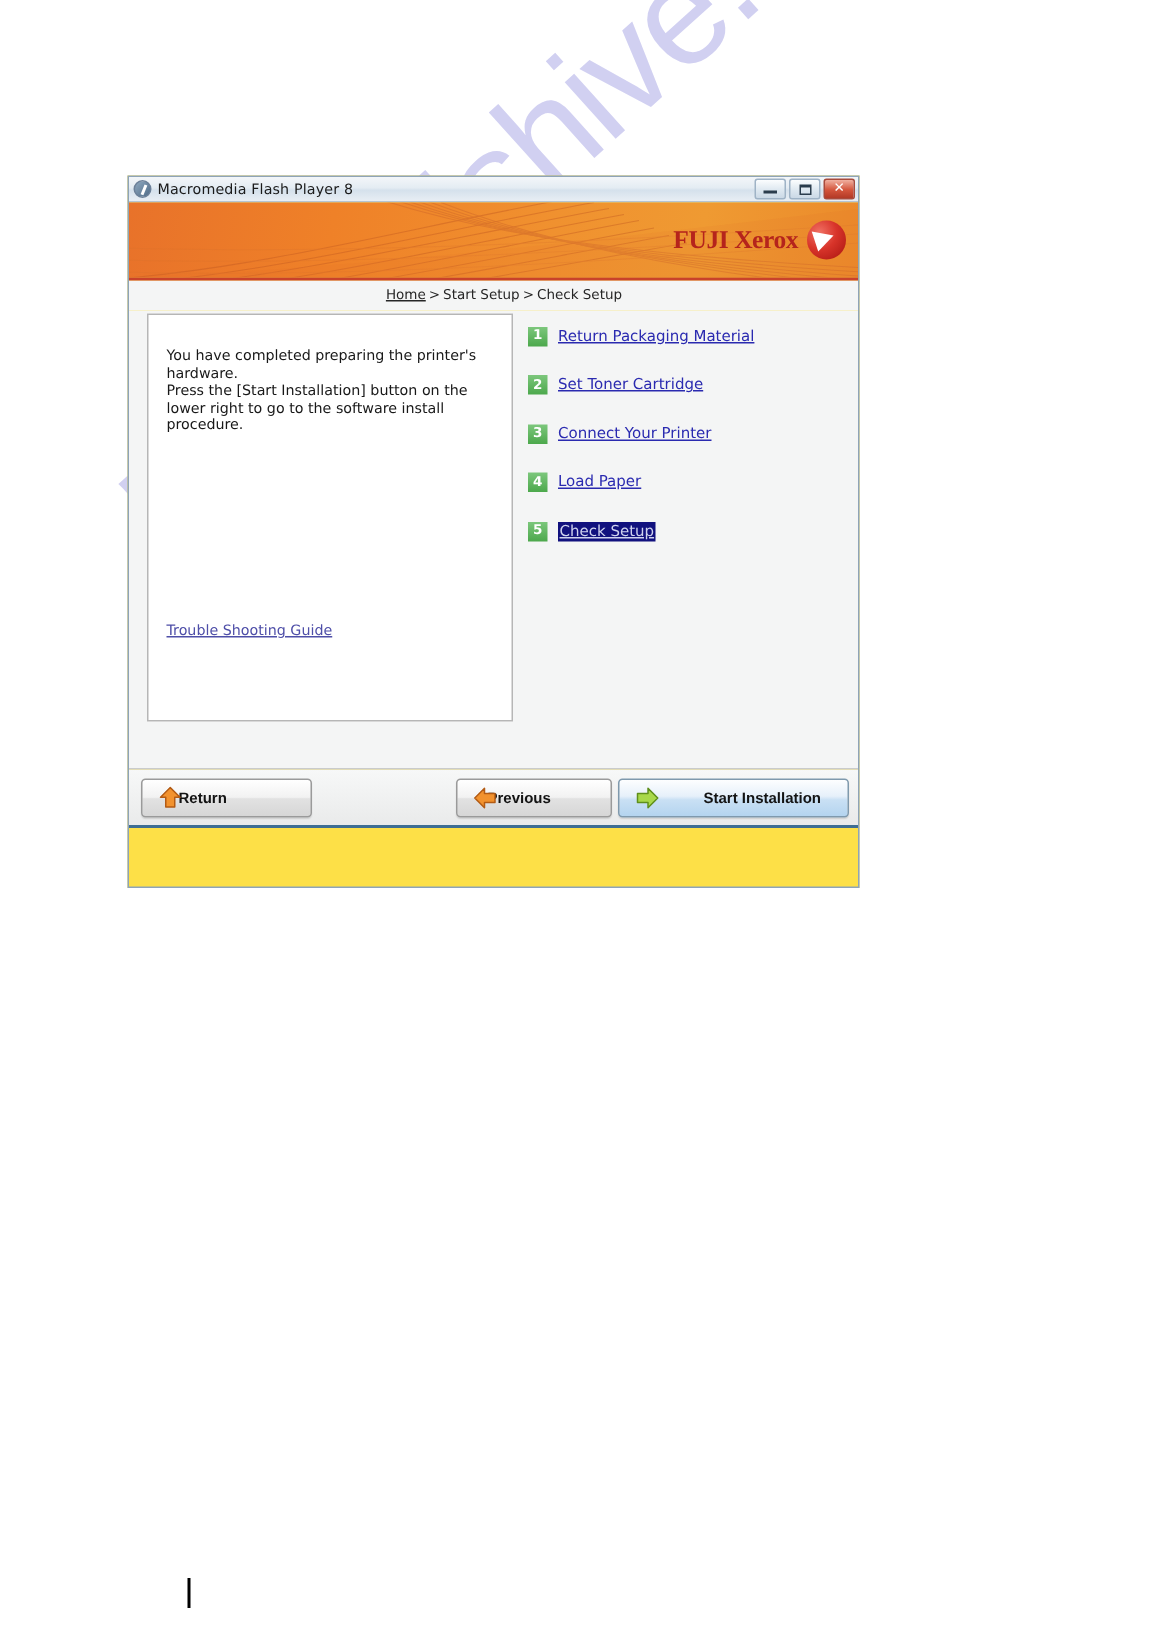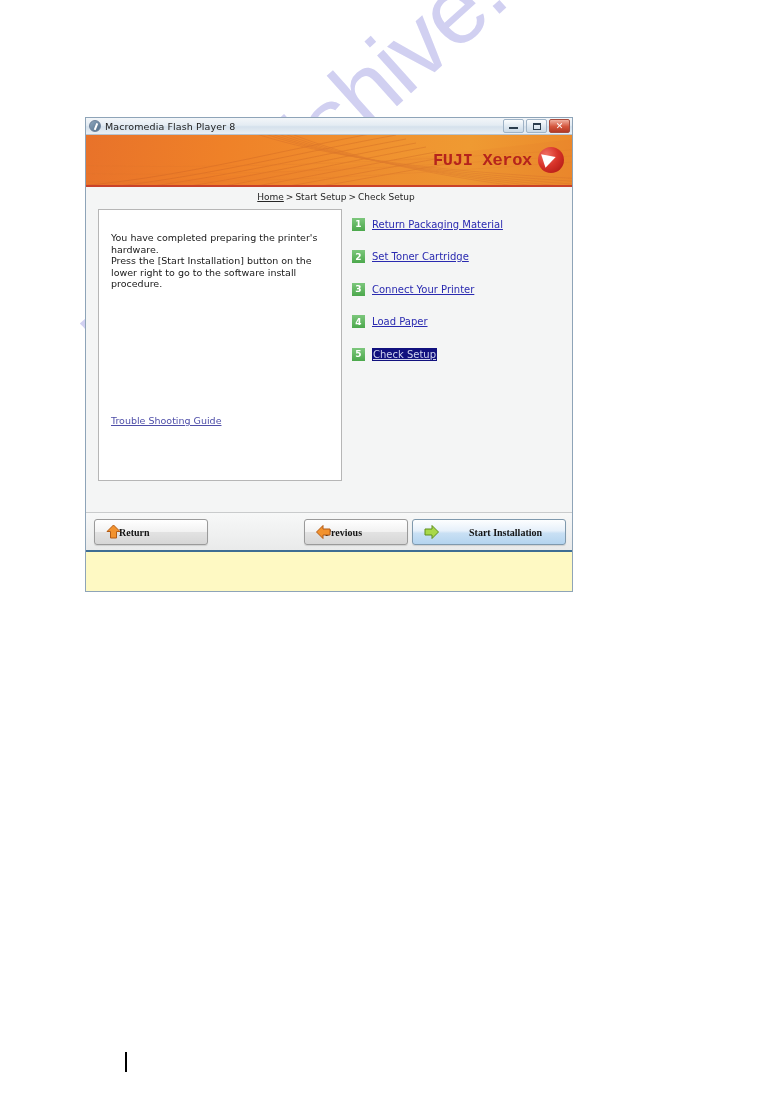--- a/index.html
+++ b/index.html
@@ -36,21 +36,21 @@
   }
 
   
   .app-window {
     position: absolute;
     left: 85px;
     top: 117px;
     width: 488px;
     height: 475px;
     border: 1px solid #8ea4b8;
-    background: #fef9c3;
+    background: #fde047;
     box-sizing: border-box;
     z-index: 10;
   }
 
   
   .titlebar {
     height: 17px;
     background: linear-gradient(to bottom, #f3f6f9 0%, #e4ecf3 45%, #d5e1ec 55%, #e8eef4 100%);
     border-bottom: 1px solid #b5c4d2;
     display: flex;
@@ -145,21 +145,21 @@
   .logo {
     position: absolute;
     right: 8px;
     top: 50%;
     transform: translateY(-50%);
     display: flex;
     align-items: center;
     gap: 6px;
   }
   .logo-text {
-    font-family: Liberation Mono, monospace;
+    font-family: Liberation Serif, serif;
     font-size: 17px;
     font-weight: bold;
     color: #b5241c;
     letter-spacing: -.3px;
   }
   .logo-ball {
     width: 26px; height: 26px;
     border-radius: 50%;
     background: radial-gradient(circle at 32% 30%, #f07063 0%, #d8342a 45%, #a8130f 100%);
     position: relative;
@@ -307,21 +307,21 @@
     border-radius: 3px;
     background: linear-gradient(to bottom, #ffffff 0%, #f2f2f2 48%, #e2e2e2 52%, #d6d6d6 100%);
     display: flex;
     align-items: center;
     padding: 0 12px 0 8px;
     box-sizing: border-box;
     cursor: pointer;
     box-shadow: 0 1px 1px rgba(0,0,0,.12);
   }
   .btn-label {
-    font-family: Liberation Serif, serif;
+    font-family: Liberation Sans, sans-serif;
     font-size: 10px;
     font-weight: bold;
     color: #141414;
     white-space: nowrap;
   }
   .btn-return  { left: 8px;   width: 114px; }
   .btn-return .btn-label { margin-left: 16px; }
   .btn-prev    { left: 218px; width: 104px; }
   .btn-prev .btn-label { margin-left: 12px; }
   .btn-start   { left: 326px; width: 154px;

